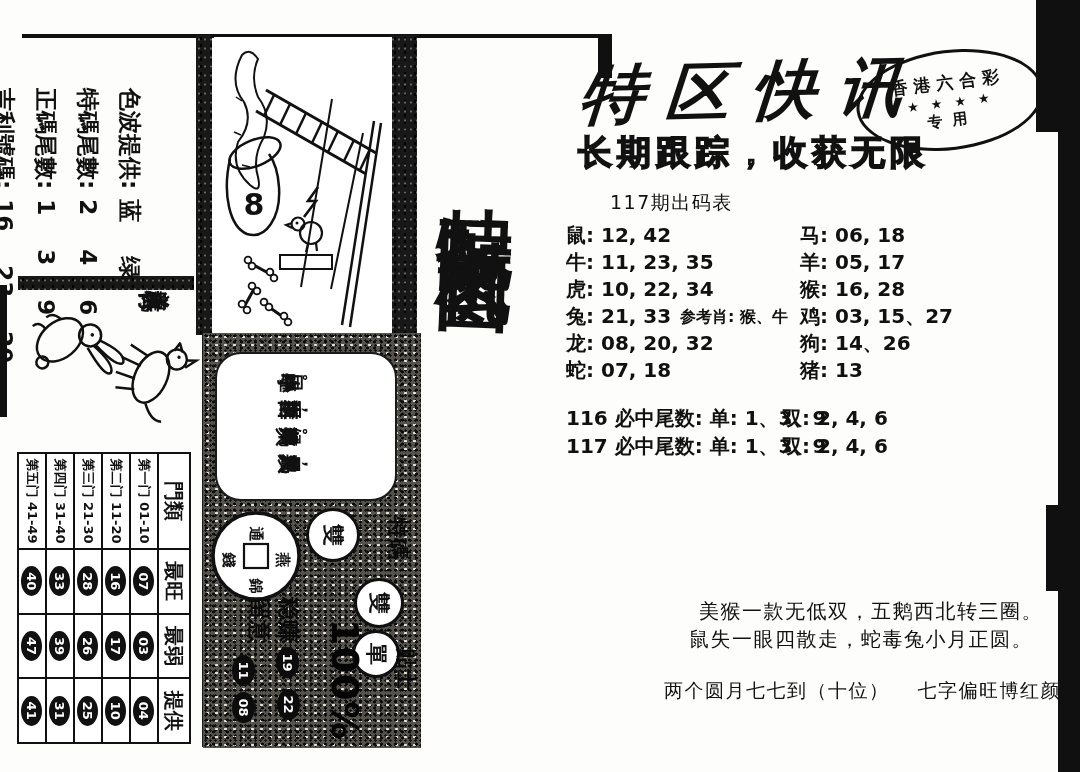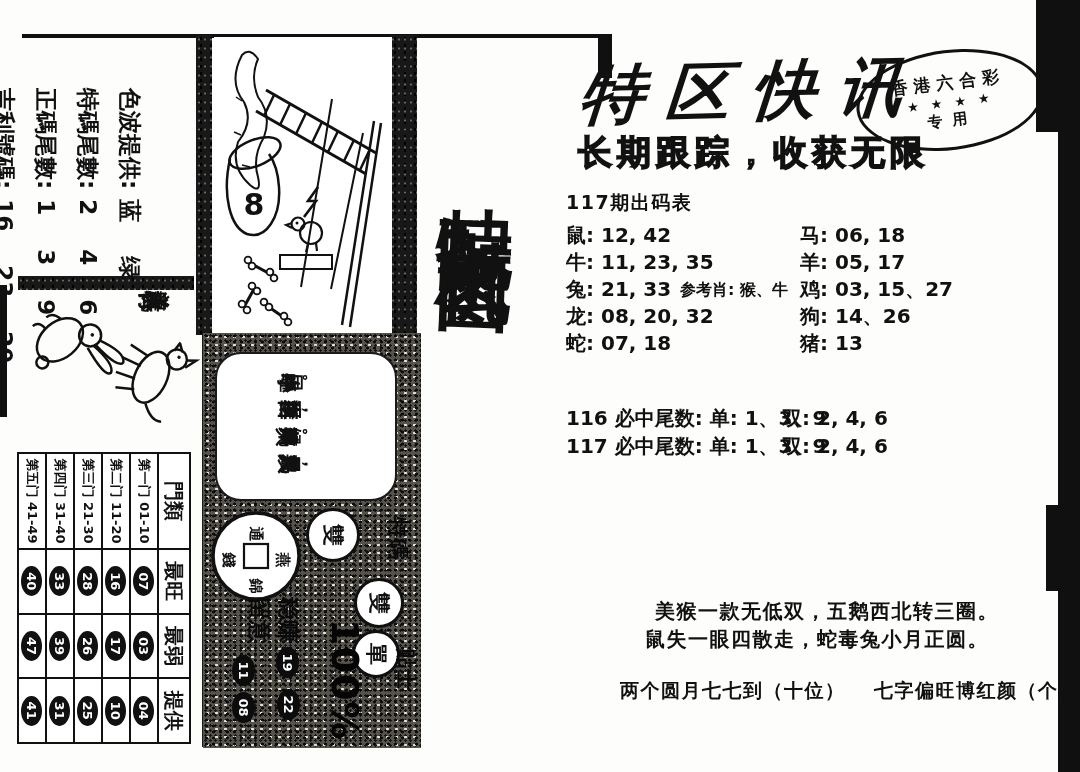--- a/index.html
+++ b/index.html
@@ -76,21 +76,21 @@
   #stamp{left:856px;top:50px;width:182px;height:94px;border:3.5px solid #111;border-radius:50%;
       transform:rotate(-7deg);z-index:2;display:flex;flex-direction:column;
       align-items:center;justify-content:center;background:transparent;}
   #stamp .s1{font-size:17px;font-weight:700;letter-spacing:6px;white-space:pre;}
   #stamp .s2{font-size:13px;letter-spacing:4px;margin:1px 0;}
   #stamp .s3{font-size:15px;font-weight:700;letter-spacing:10px;}
   #slogan{left:578px;top:130px;font-size:34px;font-weight:900;letter-spacing:5px;white-space:pre;color:#111;}
   @supports (-webkit-text-stroke: 1px black){
     #slogan{-webkit-text-stroke:1.6px #111;color:#fff;}
   }
-  .bline{position:absolute;font-size:20px;font-weight:700;white-space:pre;letter-spacing:1.5px;}
+  .bline{position:absolute;font-size:20px;font-weight:400;white-space:pre;letter-spacing:1.5px;margin-left:44px;}
   #sectitle{left:566px;top:190px;font-size:19px;}
   #zodiac{left:566px;top:222px;width:500px;}
   .zrow{height:27px;line-height:27px;font-size:20px;font-weight:700;white-space:pre;}
   .zl{display:inline-block;width:114px;white-space:pre;vertical-align:top;}
   .zm{display:inline-block;width:120px;font-size:16px;white-space:pre;vertical-align:top;}
   .zr{display:inline-block;white-space:pre;vertical-align:top;}
   #tails{left:566px;top:404px;}
   .trow{position:relative;height:28px;line-height:28px;font-size:20px;font-weight:700;white-space:pre;width:440px;}
   .trow .tb{position:absolute;left:216px;top:0;}
   #specials{left:566px;top:486px;}
@@ -321,20 +321,21 @@
     <div class="s3">专用</div>
   </div>
   <div class="abs" id="rtitle">特区快讯</div>
   <div class="abs" id="slogan">长期跟踪，收获无限</div>
 
   <div class="bline" id="sectitle">117期出码表</div>
 
   <div class="abs" id="zodiac">
     <div class="zrow"><span class="zl">鼠: 12, 42</span><span class="zm"></span><span class="zr">马: 06, 18</span></div>
     <div class="zrow"><span class="zl">牛: 11, 23, 35</span><span class="zm"></span><span class="zr">羊: 05, 17</span></div>
+    <div class="zrow"><span class="zl">虎: 10, 22, 34</span><span class="zm"></span><span class="zr">猴: 16, 28</span></div>
     <div class="zrow"><span class="zl">兔: 21, 33</span><span class="zm">参考肖: 猴、牛</span><span class="zr">鸡: 03, 15、27</span></div>
     <div class="zrow"><span class="zl">龙: 08, 20, 32</span><span class="zm"></span><span class="zr">狗: 14、26</span></div>
     <div class="zrow"><span class="zl">蛇: 07, 18</span><span class="zm"></span><span class="zr">猪: 13</span></div>
   </div>
 
   <div class="abs" id="tails">
     <div class="trow"><span>116 必中尾数: 单: 1、3、9</span><span class="tb">双: 2, 4, 6</span></div>
     <div class="trow"><span>117 必中尾数: 单: 1、3、9</span><span class="tb">双: 2, 4, 6</span></div>
   </div>
 

